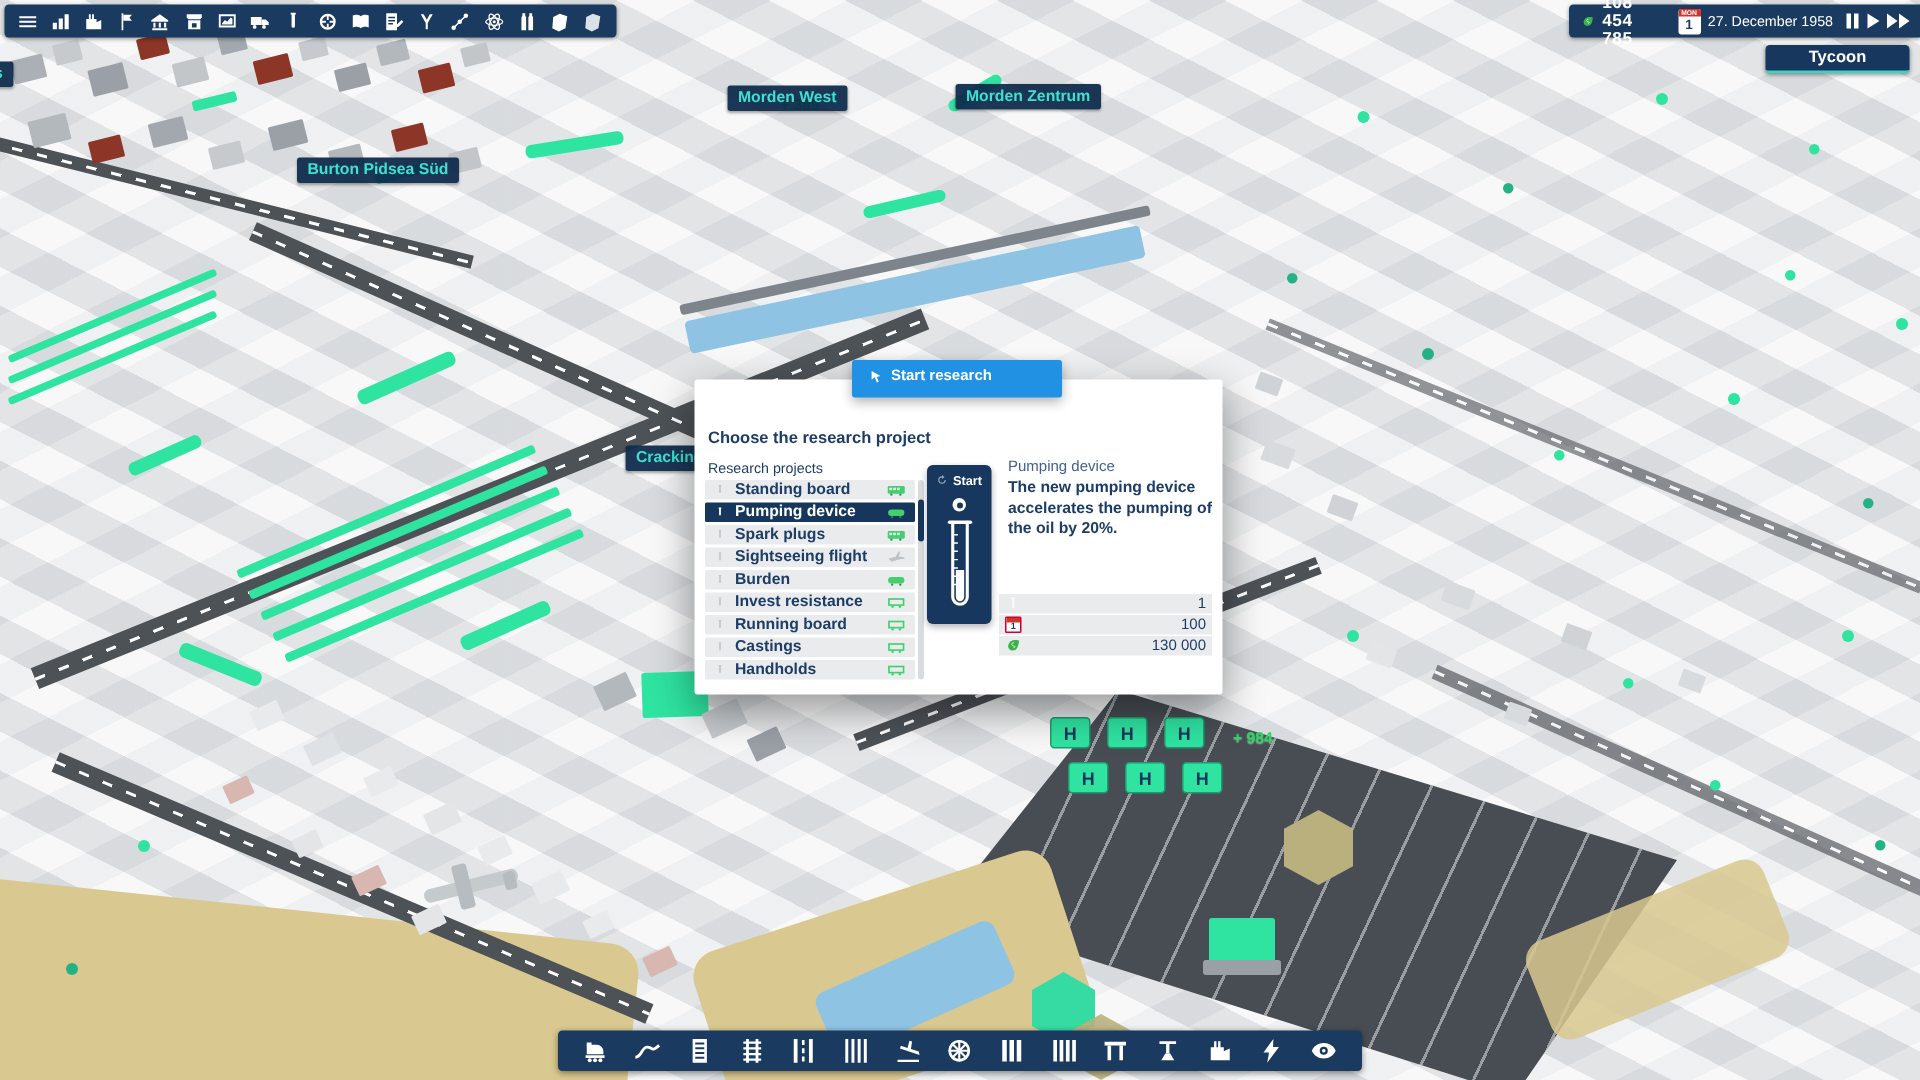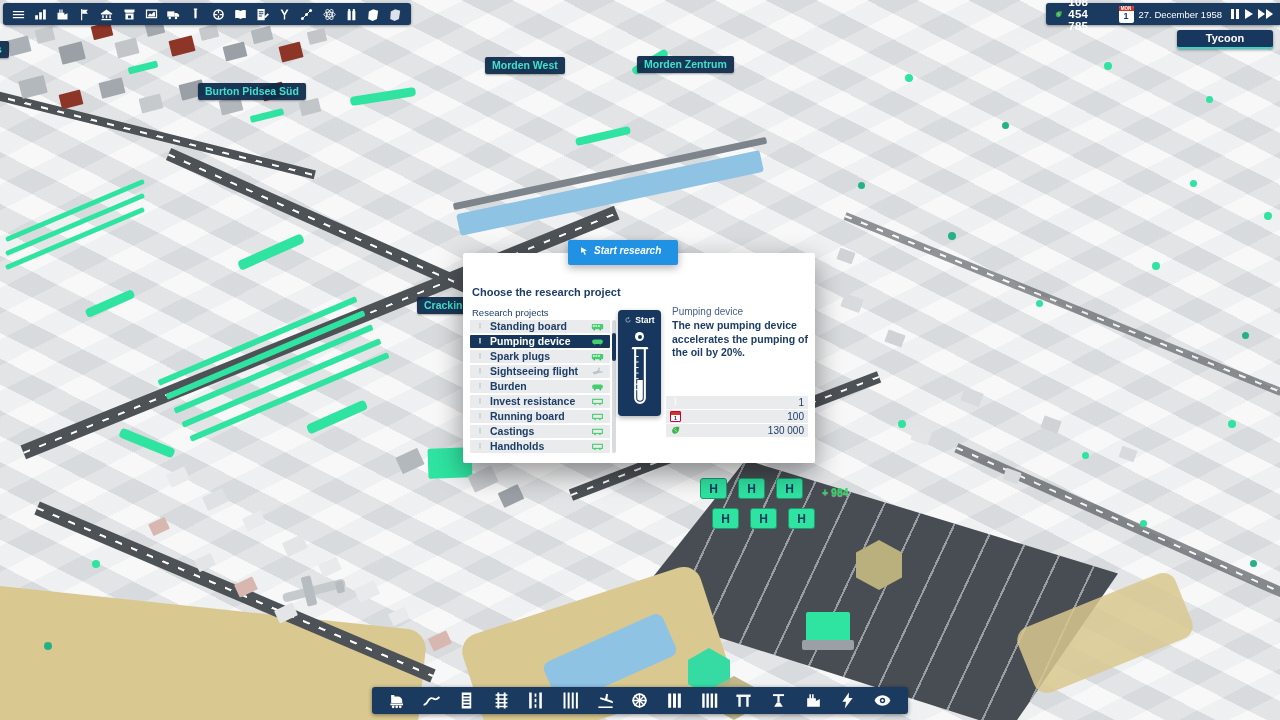--- a/index.html
+++ b/index.html
@@ -83,22 +83,22 @@
   .dstats{position:absolute;left:203px;top:143px;width:142px;}
   .dstat{height:13px;margin-bottom:1px;background:#e9ebed;display:flex;align-items:center;padding:0 4px;font-size:10px;color:#1d3d66;}
   .dstat .sic{width:11px;height:11px;margin-right:4px;flex:none;}
   .dstat .sval{margin-left:auto;}
   .minical{width:9px;height:11px;background:#fff;border:.5px solid #c03;border-radius:1px;overflow:hidden;text-align:center;}
   .minical .mtop{display:block;height:3px;background:#d1342a;}
   .minical .mday{display:block;font-size:6px;line-height:7px;color:#1d3d66;font-weight:bold;}
   .flaskfaint{color:#f7f8f9;}
 
   
-  .tip{position:absolute;left:568px;top:240px;width:110px;z-index:60;background:#2191e3;color:#fff;border-radius:2px;
-       padding:5px 7px 6px;box-shadow:0 3px 8px rgba(0,0,0,.3);font-style:italic;}
+  .tip{position:absolute;left:568px;top:240px;width:140px;z-index:60;background:#2191e3;color:#fff;border-radius:2px;
+       padding:5px 7px 6px;box-shadow:0 3px 8px rgba(0,0,0,.3);}
   .tip-title{display:flex;align-items:center;gap:5px;font-size:10px;font-weight:bold;margin:0 0 3px 4px;}
   .tcur{width:10px;height:10px;}
   .tip-body{font-size:10px;line-height:1.28;}
 
   
   .botbar{position:absolute;left:372px;top:687px;width:536px;height:27px;z-index:40;background:#1a3a60;border-radius:3px;
           display:flex;align-items:center;justify-content:space-around;padding:0 8px;box-shadow:0 1px 4px rgba(0,0,0,.45);}
   .botbar .icn{width:19px;height:19px;cursor:pointer;}
 </style>
 </head>
@@ -211,21 +211,21 @@
       <div class="pad" style="left: 700px; top: 478px;">H</div>
       <div class="pad" style="left: 738px; top: 478px;">H</div>
       <div class="pad" style="left: 776px; top: 478px;">H</div>
       <div class="pad" style="left: 712px; top: 508px;">H</div>
       <div class="pad" style="left: 750px; top: 508px;">H</div>
       <div class="pad" style="left: 788px; top: 508px;">H</div>
     </div>
   <div id="labels">
       <div class="chip" style="left: 637px; top: 12px; margin-top: 44px;">Morden Zentrum</div>
       <div class="chip" style="left: 485px; top: 57px;">Morden West</div>
-      <div class="chip" style="left: 198px; top: 83px;">Burton Pidsea Süd</div>
+      <div class="chip" style="left: 198px; top: 105px;">Burton Pidsea Süd</div>
       <div class="chip" style="left: 417px; top: 297px;">Crackington</div>
       <div class="chip" style="left: -14px; top: 41px;">ls</div>
       <div class="income" style="left: 520px; top: 64px;">+ 389</div>
       <div class="income" style="left: 822px; top: 486px;">+ 984</div>
     </div>
 
   <div class="topbar" id="topToolbar">
       <span class="icn ">
         <svg viewBox="0 0 24 24">
           <path d="M3 6.2h18v2H3zM3 11h18v2H3zM3 15.8h18v2H3z"></path>

